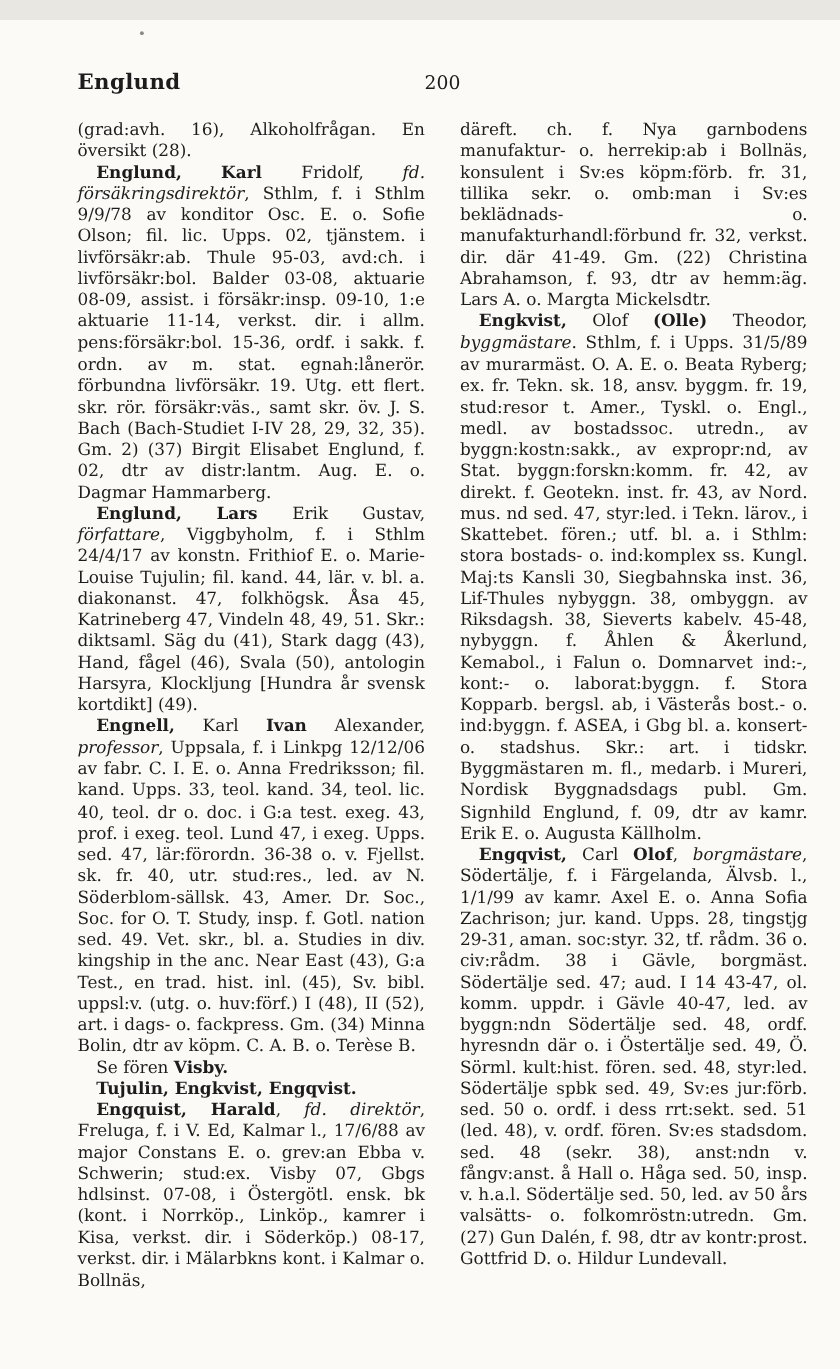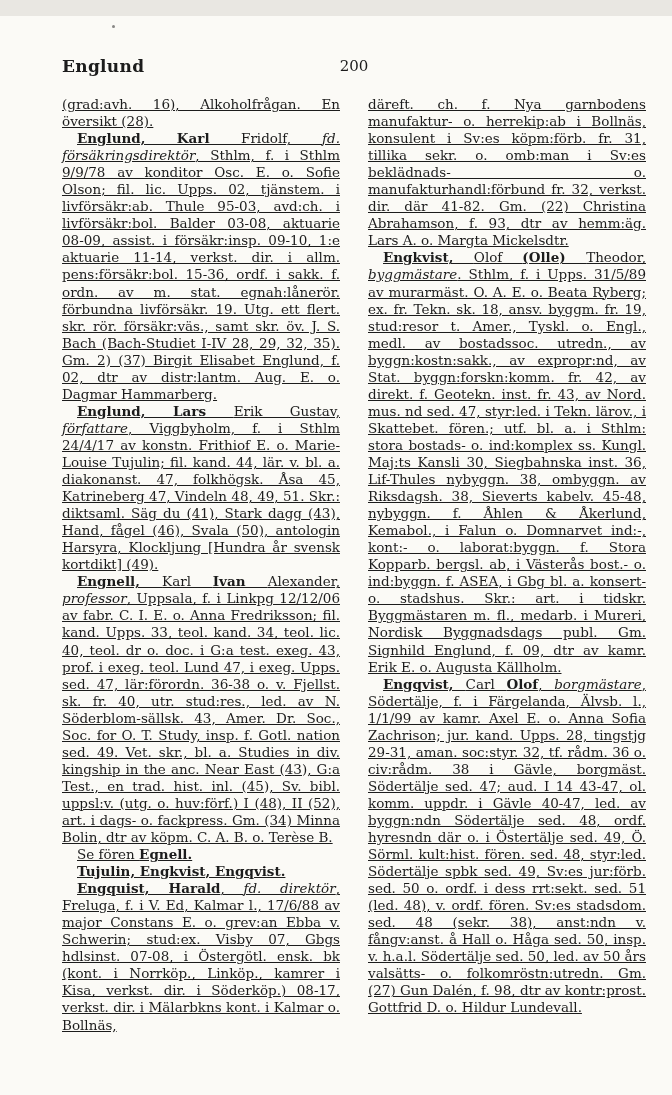--- a/index.html
+++ b/index.html
@@ -54,21 +54,20 @@
   .columns {
     display: flex;
     gap: 28px;
   }
   .col {
     width: 278px;
     font-size: 13.5px;
     line-height: 17.05px;
     text-align: justify;
     hyphens: none;
-    text-decoration: underline;
   }
   .col p {
     margin: 0;
     padding: 0;
   }
   .col p.indent {
     text-indent: 15px;
   }
   .b { font-weight: bold; }
   .i { font-style: italic; }
@@ -82,24 +81,24 @@
     <div class="pageheader">
       <span class="running-head">Englund</span>
       <span class="page-num">200</span>
     </div>
     <div class="columns">
       <div class="col">
           <p><span>(grad:avh. 16), Alkoholfrågan. En översikt (28).</span></p>
           <p class="indent"><span class="b">Englund, Karl </span><span>Fridolf, </span><span class="i">fd. försäkringsdirektör</span><span>, Sthlm, f. i Sthlm 9/9/78 av konditor Osc. E. o. Sofie Olson; fil. lic. Upps. 02, tjänstem. i livförsäkr:ab. Thule 95-03, avd:ch. i livförsäkr:bol. Balder 03-08, aktuarie 08-09, assist. i försäkr:insp. 09-10, 1:e aktuarie 11-14, verkst. dir. i allm. pens:försäkr:bol. 15-36, ordf. i sakk. f. ordn. av m. stat. egnah:lånerör. förbundna livförsäkr. 19. Utg. ett flert. skr. rör. försäkr:väs., samt skr. öv. J. S. Bach (Bach-Studiet I-IV 28, 29, 32, 35). Gm. 2) (37) Birgit Elisabet Englund, f. 02, dtr av distr:lantm. Aug. E. o. Dagmar Hammarberg.</span></p>
           <p class="indent"><span class="b">Englund, Lars </span><span>Erik Gustav, </span><span class="i">författare</span><span>, Viggbyholm, f. i Sthlm 24/4/17 av konstn. Frithiof E. o. Marie-Louise Tujulin; fil. kand. 44, lär. v. bl. a. diakonanst. 47, folkhögsk. Åsa 45, Katrineberg 47, Vindeln 48, 49, 51. Skr.: diktsaml. Säg du (41), Stark dagg (43), Hand, fågel (46), Svala (50), antologin Harsyra, Klockljung [Hundra år svensk kortdikt] (49).</span></p>
           <p class="indent"><span class="b">Engnell, </span><span>Karl </span><span class="b">Ivan </span><span>Alexander, </span><span class="i">professor</span><span>, Uppsala, f. i Linkpg 12/12/06 av fabr. C. I. E. o. Anna Fredriksson; fil. kand. Upps. 33, teol. kand. 34, teol. lic. 40, teol. dr o. doc. i G:a test. exeg. 43, prof. i exeg. teol. Lund 47, i exeg. Upps. sed. 47, lär:förordn. 36-38 o. v. Fjellst. sk. fr. 40, utr. stud:res., led. av N. Söderblom-sällsk. 43, Amer. Dr. Soc., Soc. for O. T. Study, insp. f. Gotl. nation sed. 49. Vet. skr., bl. a. Studies in div. kingship in the anc. Near East (43), G:a Test., en trad. hist. inl. (45), Sv. bibl. uppsl:v. (utg. o. huv:förf.) I (48), II (52), art. i dags- o. fackpress. Gm. (34) Minna Bolin, dtr av köpm. C. A. B. o. Terèse B.</span></p>
-          <p class="indent"><span>Se fören </span><span class="b">Egnell.</span></p>
+          <p class="indent"><span>Se fören </span><span class="b">Visby.</span></p>
           <p class="indent"><span class="b">Tujulin, Engkvist, Engqvist.</span></p>
           <p class="indent"><span class="b">Engquist, Harald</span><span>, </span><span class="i">fd. direktör</span><span>, Freluga, f. i V. Ed, Kalmar l., 17/6/88 av major Constans E. o. grev:an Ebba v. Schwerin; stud:ex. Visby 07, Gbgs hdlsinst. 07-08, i Östergötl. ensk. bk (kont. i Norrköp., Linköp., kamrer i Kisa, verkst. dir. i Söderköp.) 08-17, verkst. dir. i Mälarbkns kont. i Kalmar o. Bollnäs,</span></p>
         </div>
       <div class="col">
-          <p><span>däreft. ch. f. Nya garnbodens manufaktur- o. herrekip:ab i Bollnäs, konsulent i Sv:es köpm:förb. fr. 31, tillika sekr. o. omb:man i Sv:es beklädnads- o. manufakturhandl:förbund fr. 32, verkst. dir. där 41-82. Gm. (22) Christina Abrahamson, f. 93, dtr av hemm:äg. Lars A. o. Margta Mickelsdtr.</span></p>
+          <p><span>däreft. ch. f. Nya garnbodens manufaktur- o. herrekip:ab i Bollnäs, konsulent i Sv:es köpm:förb. fr. 31, tillika sekr. o. omb:man i Sv:es beklädnads- o. manufakturhandl:förbund fr. 32, verkst. dir. där 41-49. Gm. (22) Christina Abrahamson, f. 93, dtr av hemm:äg. Lars A. o. Margta Mickelsdtr.</span></p>
           <p class="indent"><span class="b">Engkvist, </span><span>Olof </span><span class="b">(Olle) </span><span>Theodor, </span><span class="i">byggmästare</span><span>. Sthlm, f. i Upps. 31/5/89 av murarmäst. O. A. E. o. Beata Ryberg; ex. fr. Tekn. sk. 18, ansv. byggm. fr. 19, stud:resor t. Amer., Tyskl. o. Engl., medl. av bostadssoc. utredn., av byggn:kostn:sakk., av expropr:nd, av Stat. byggn:forskn:komm. fr. 42, av direkt. f. Geotekn. inst. fr. 43, av Nord. mus. nd sed. 47, styr:led. i Tekn. lärov., i Skattebet. fören.; utf. bl. a. i Sthlm: stora bostads- o. ind:komplex ss. Kungl. Maj:ts Kansli 30, Siegbahnska inst. 36, Lif-Thules nybyggn. 38, ombyggn. av Riksdagsh. 38, Sieverts kabelv. 45-48, nybyggn. f. Åhlen &amp; Åkerlund, Kemabol., i Falun o. Domnarvet ind:-, kont:- o. laborat:byggn. f. Stora Kopparb. bergsl. ab, i Västerås bost.- o. ind:byggn. f. ASEA, i Gbg bl. a. konsert- o. stadshus. Skr.: art. i tidskr. Byggmästaren m. fl., medarb. i Mureri, Nordisk Byggnadsdags publ. Gm. Signhild Englund, f. 09, dtr av kamr. Erik E. o. Augusta Källholm.</span></p>
           <p class="indent"><span class="b">Engqvist, </span><span>Carl </span><span class="b">Olof</span><span>, </span><span class="i">borgmästare</span><span>, Södertälje, f. i Färgelanda, Älvsb. l., 1/1/99 av kamr. Axel E. o. Anna Sofia Zachrison; jur. kand. Upps. 28, tingstjg 29-31, aman. soc:styr. 32, tf. rådm. 36 o. civ:rådm. 38 i Gävle, borgmäst. Södertälje sed. 47; aud. I 14 43-47, ol. komm. uppdr. i Gävle 40-47, led. av byggn:ndn Södertälje sed. 48, ordf. hyresndn där o. i Östertälje sed. 49, Ö. Sörml. kult:hist. fören. sed. 48, styr:led. Södertälje spbk sed. 49, Sv:es jur:förb. sed. 50 o. ordf. i dess rrt:sekt. sed. 51 (led. 48), v. ordf. fören. Sv:es stadsdom. sed. 48 (sekr. 38), anst:ndn v. fångv:anst. å Hall o. Håga sed. 50, insp. v. h.a.l. Södertälje sed. 50, led. av 50 års valsätts- o. folkomröstn:utredn. Gm. (27) Gun Dalén, f. 98, dtr av kontr:prost. Gottfrid D. o. Hildur Lundevall.</span></p>
         </div>
     </div>
   </div>
 </div>
 
 </body></html>

